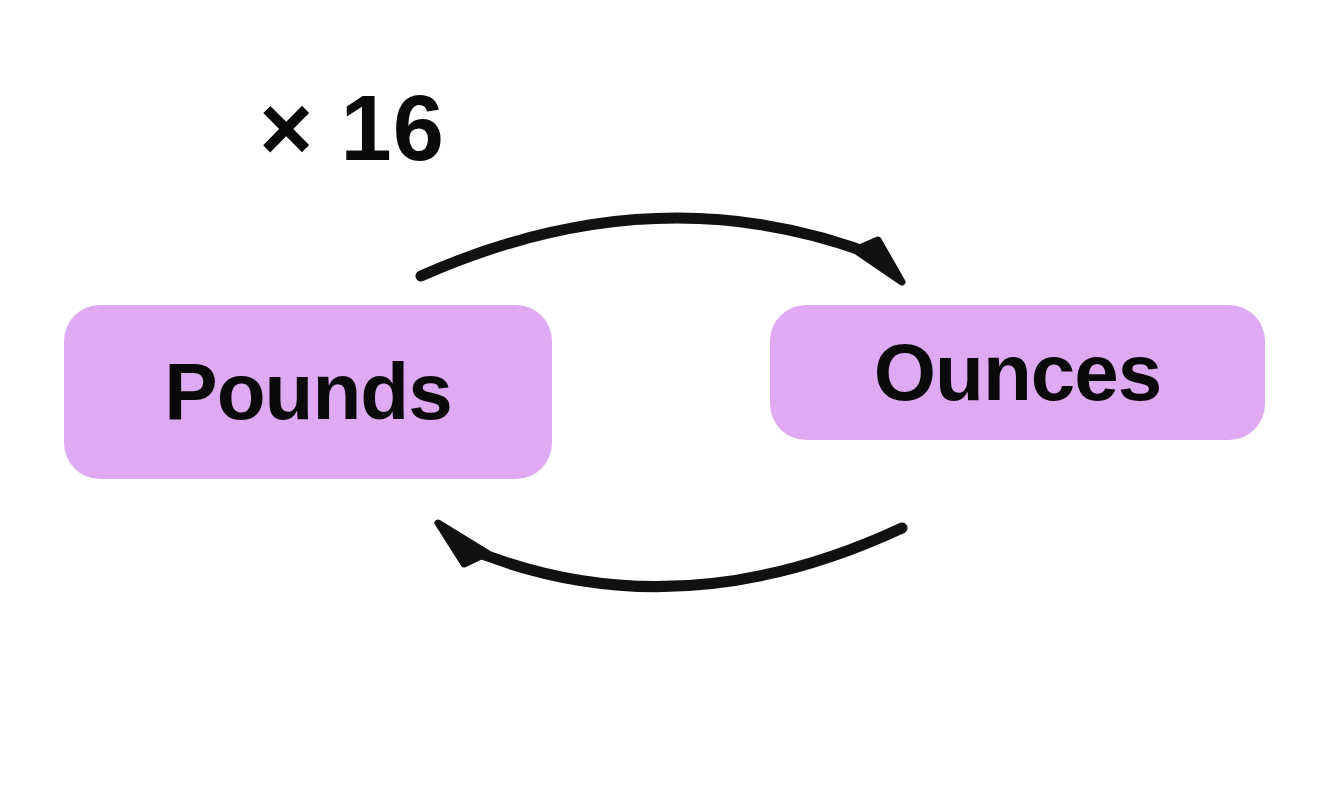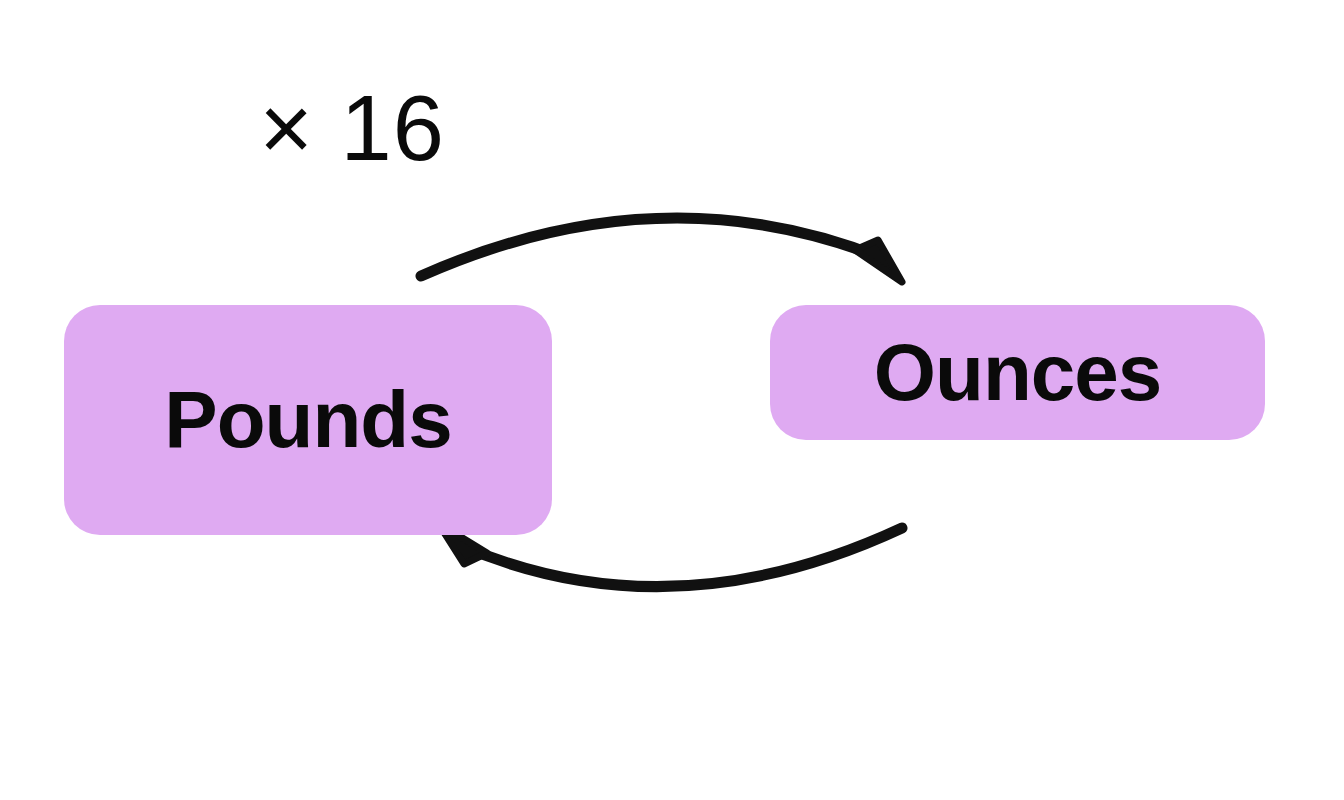--- a/index.html
+++ b/index.html
@@ -24,41 +24,41 @@
     display: flex;
     align-items: center;
     justify-content: center;
     border-radius: 36px;
     background: #dfaaf2;
   }
   #node-pounds {
     left: 64px;
     top: 305px;
     width: 488px;
-    height: 230px;
+    height: 174px;
   }
   #node-ounces {
     left: 770px;
     top: 305px;
     width: 495px;
     height: 135px;
   }
   .node-label {
     font-size: 80px;
     font-weight: 700;
     color: #0a0a0a;
     letter-spacing: -1px;
     line-height: 1;
     white-space: nowrap;
     -webkit-font-smoothing: antialiased;
   }
   .op-label {
     position: absolute;
     font-size: 92px;
-    font-weight: 400;
+    font-weight: 700;
     color: #0a0a0a;
     line-height: 1;
     white-space: nowrap;
     letter-spacing: 1px;
     margin-left: 40px;
   }
   #label-multiply {
     left: 0;
     right: 0;
     top: 82px;

